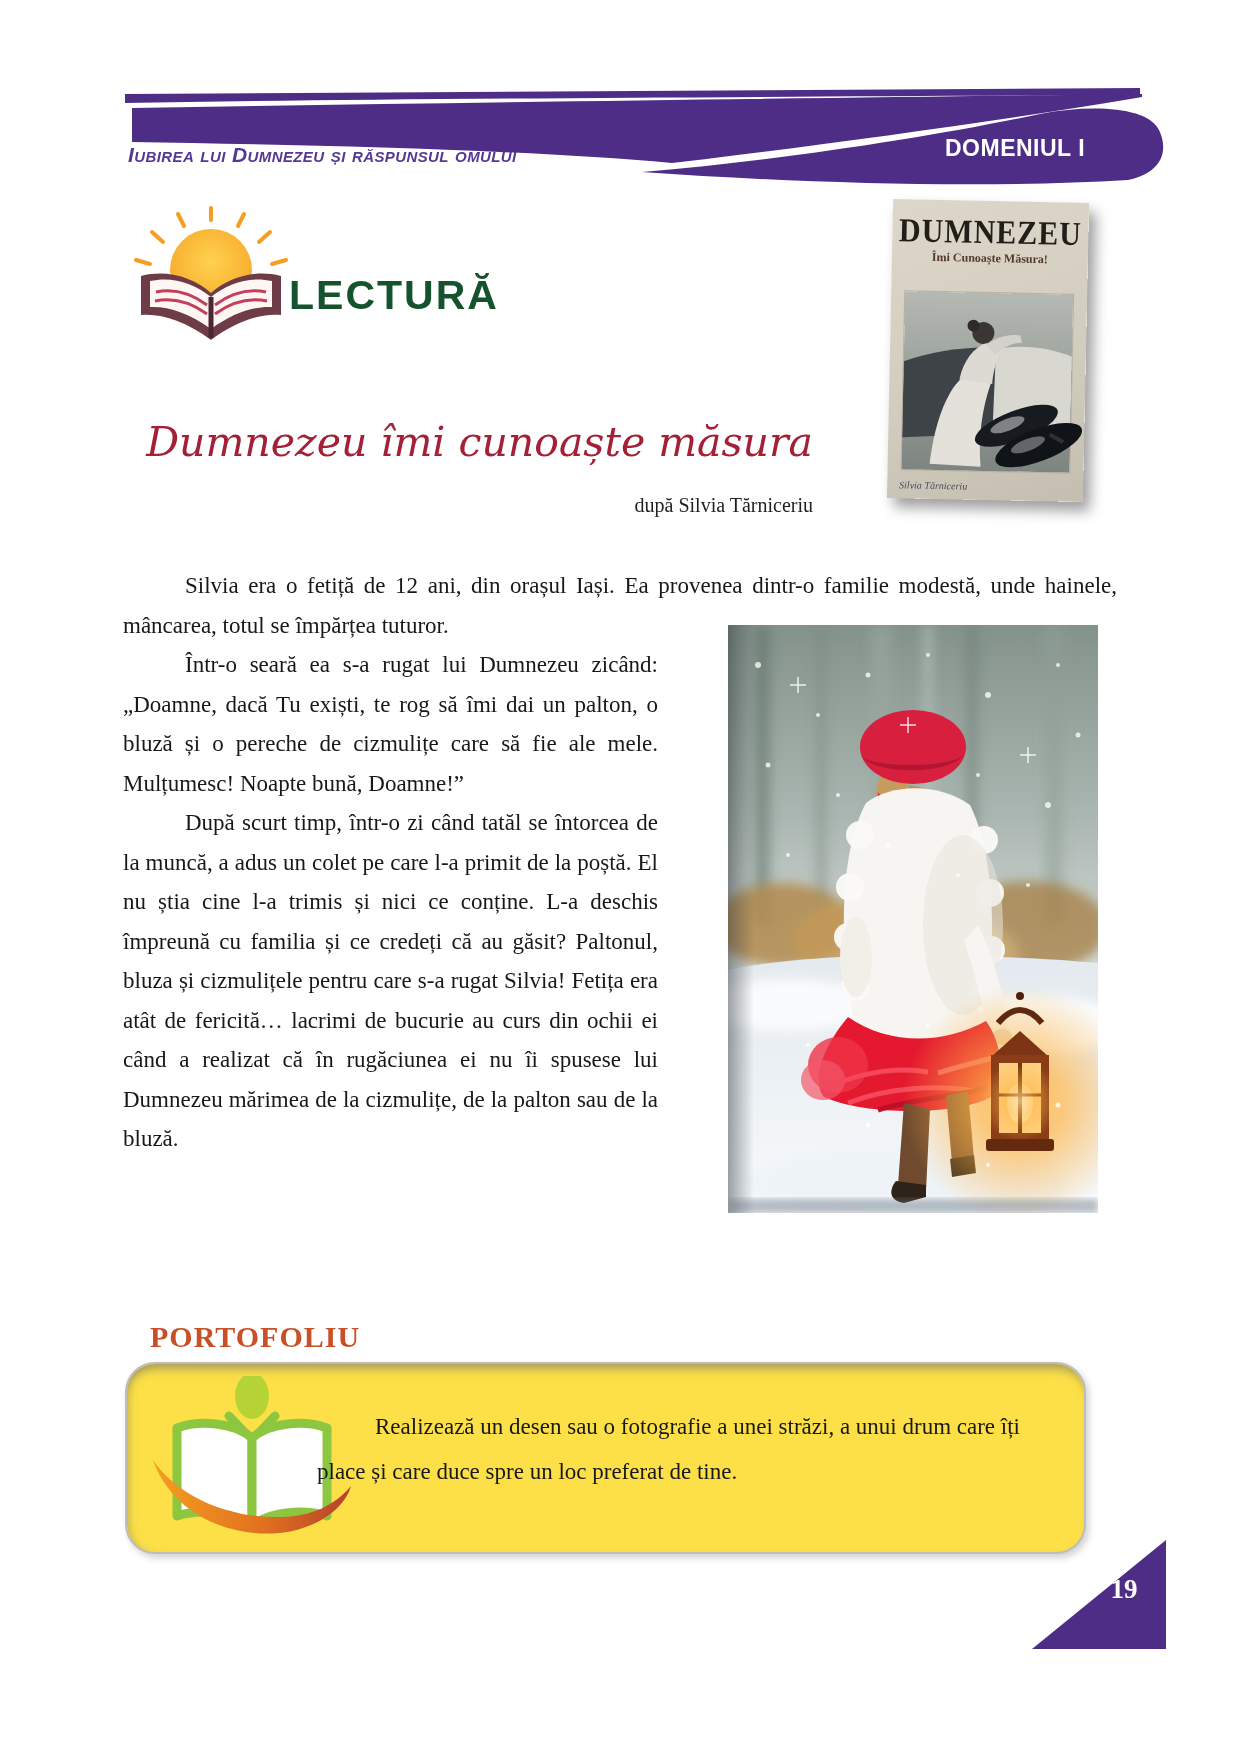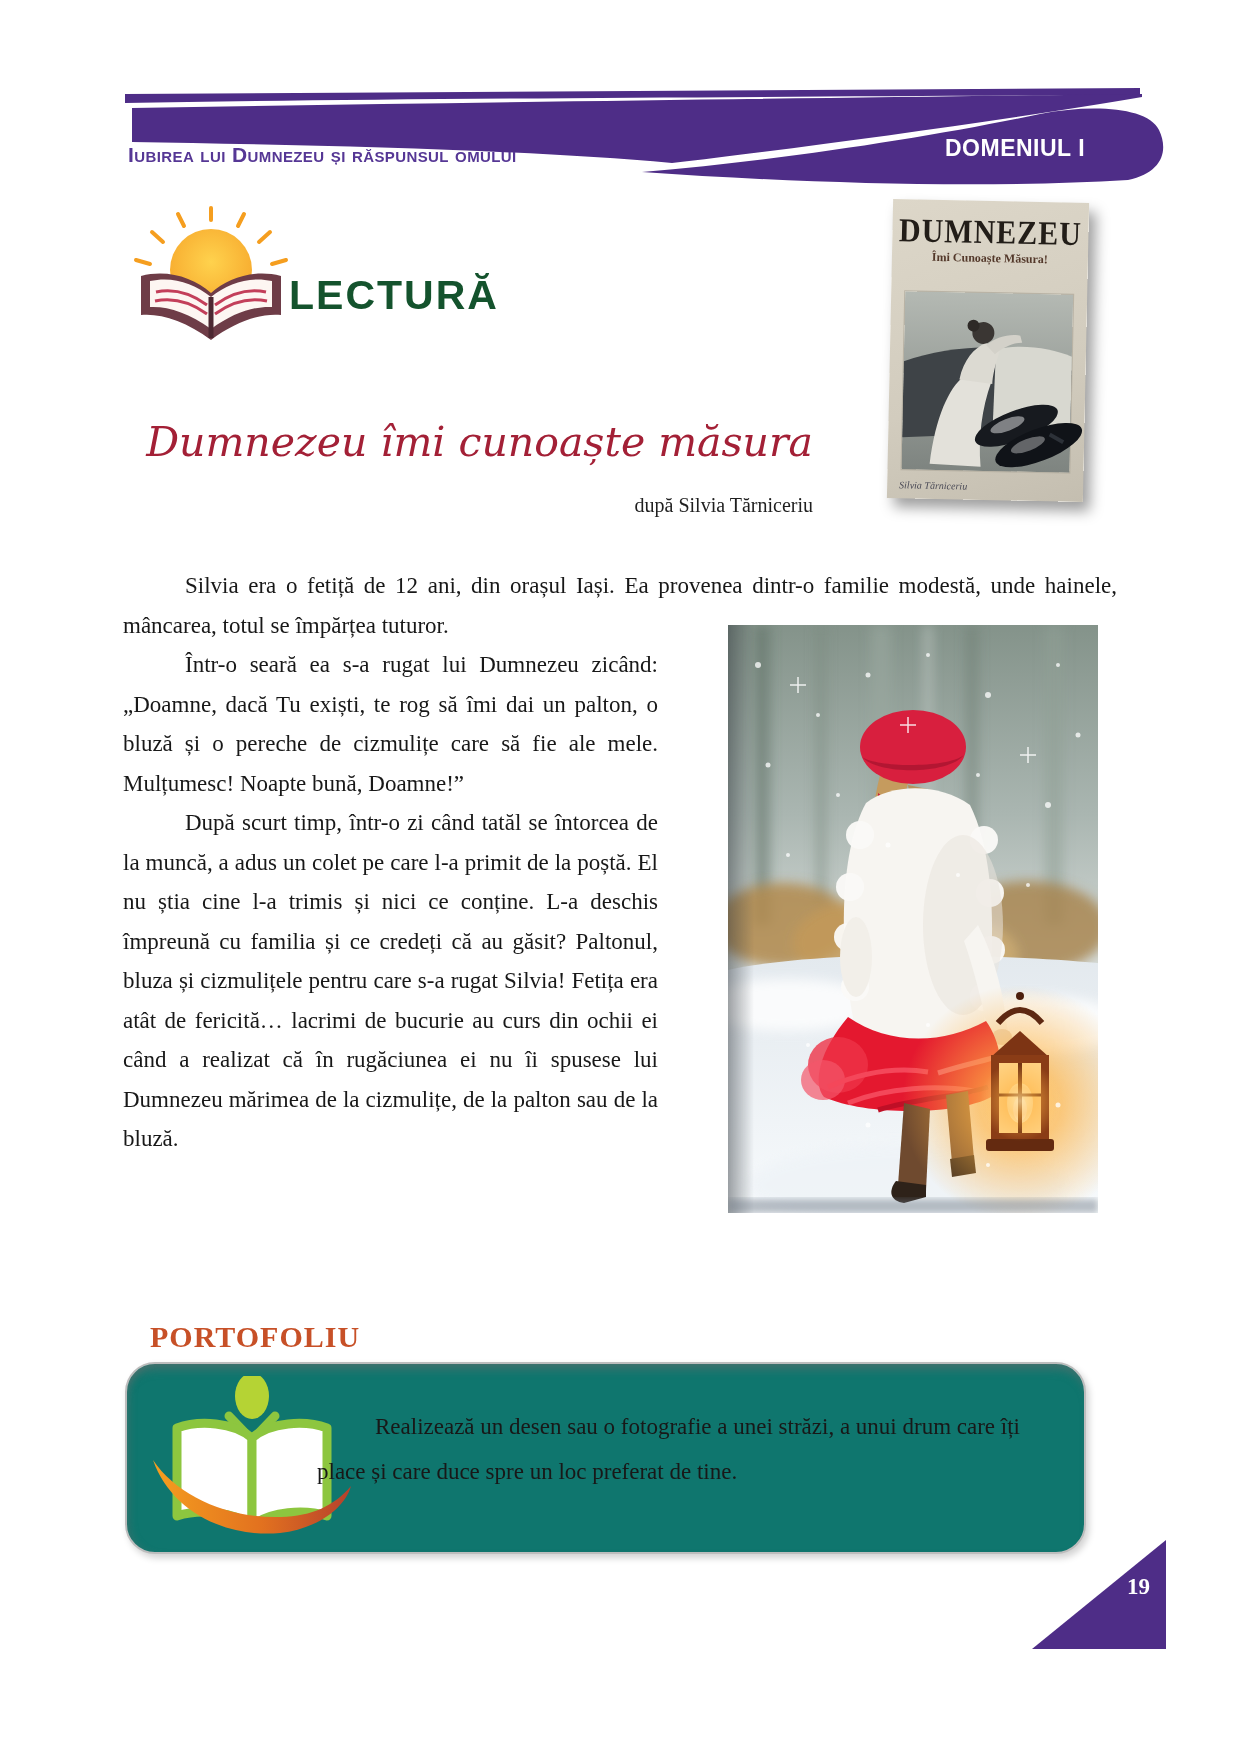--- a/index.html
+++ b/index.html
@@ -3,21 +3,21 @@
 <meta charset="utf-8">
 <style>
   html,body{margin:0;padding:0;background:#e9e9e9;}
   .page{position:relative;width:1240px;height:1754px;background:#ffffff;margin:0 auto;
         font-family:"Liberation Serif",serif;overflow:hidden;}
 
   
   .banner-svg{position:absolute;left:0;top:0;}
   .header-left{position:absolute;left:128px;top:143px;width:540px;
     font-family:"Liberation Sans",sans-serif;font-weight:bold;font-size:21px;
-    font-variant:small-caps;letter-spacing:.4px;color:#563795;}
+    font-variant:small-caps;letter-spacing:.4px;color:#563795;font-style:italic;}
   .header-right{position:absolute;left:945px;top:135px;width:185px;text-align:left;
     font-family:"Liberation Sans",sans-serif;font-weight:bold;font-size:23px;
     color:#ffffff;letter-spacing:.5px;}
 
   
   .lectura-logo{position:absolute;left:126px;top:202px;}
   .lectura-label{position:absolute;left:289px;top:272px;
     font-family:"Liberation Sans",sans-serif;font-weight:900;font-size:41px;
     color:#14532d;letter-spacing:2px;}
 
@@ -42,32 +42,32 @@
   
   .article{position:absolute;left:123px;top:566px;width:994px;color:#181818;}
   .article p{margin:0;font-size:23px;line-height:39.5px;text-align:justify;text-indent:62px;}
   .snow-photo{float:right;width:370px;height:588px;margin:-20px 19px 6px 70px;
     box-shadow:inset 0 0 14px rgba(20,30,40,.35);}
 
   
   .portofoliu-heading{position:absolute;left:150px;top:1320px;
     font-size:30px;font-weight:bold;color:#c75027;letter-spacing:1px;}
   .portofoliu-box{position:absolute;left:125px;top:1362px;width:957px;height:188px;
-    background:#0f766e;border:2px solid #bdbdbd;border-radius:30px;
+    background:#fde047;border:2px solid #bdbdbd;border-radius:30px;
     box-shadow:inset 0 11px 10px -6px rgba(110,110,110,.55),
                inset 8px 0 10px -7px rgba(110,110,110,.45),
                3px 4px 7px rgba(0,0,0,.18);}
   .portofoliu-icon{position:absolute;left:22px;top:12px;}
   .portofoliu-task{position:absolute;left:190px;top:40px;right:36px;
     font-size:23px;line-height:45px;text-indent:58px;color:#181818;}
 
   
   .corner-triangle{position:absolute;left:1032px;top:1540px;}
-  .page-number{position:absolute;left:1098px;top:1574px;width:52px;text-align:right;
-    font-size:23px;font-weight:bold;color:#ffffff;}
+  .page-number{position:absolute;left:1098px;top:1574px;width:52px;text-align:center;
+    font-size:27px;font-weight:bold;color:#ffffff;}
 </style>
 </head>
 <body>
 
 <div class="page">
 
   <svg class="banner-svg" width="1240" height="200" viewBox="0 0 1240 200">
     <path d="M125,94 L1140,88 L1140,95 C700,97 350,99 125,103 Z" fill="#4e2d87"></path>
     <path d="M132,108 C500,102 900,97 1142,94 L1142,97 C1000,121 800,148 672,163 C520,149 300,145 132,142 Z" fill="#4e2d87"></path>
     <path d="M642,172 C790,159 930,137 1040,114 C1092,104 1148,107 1159,130

